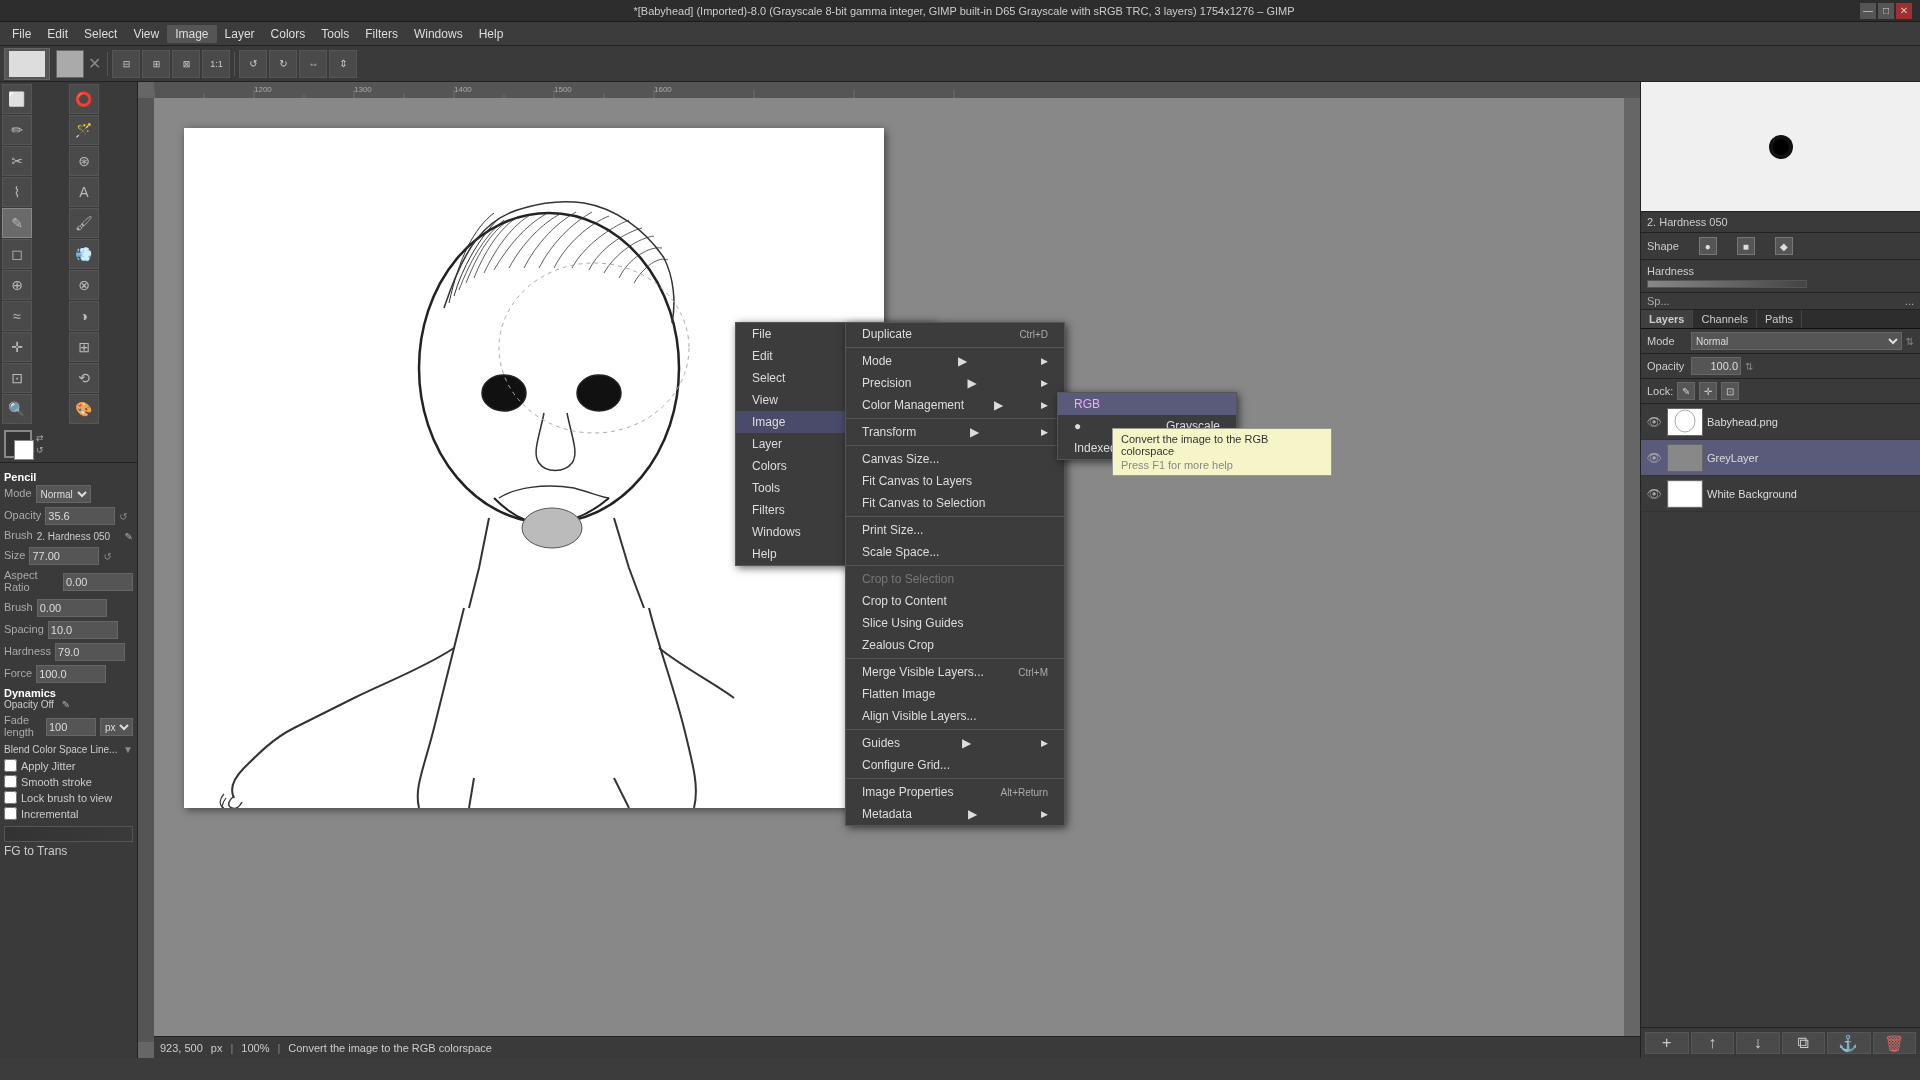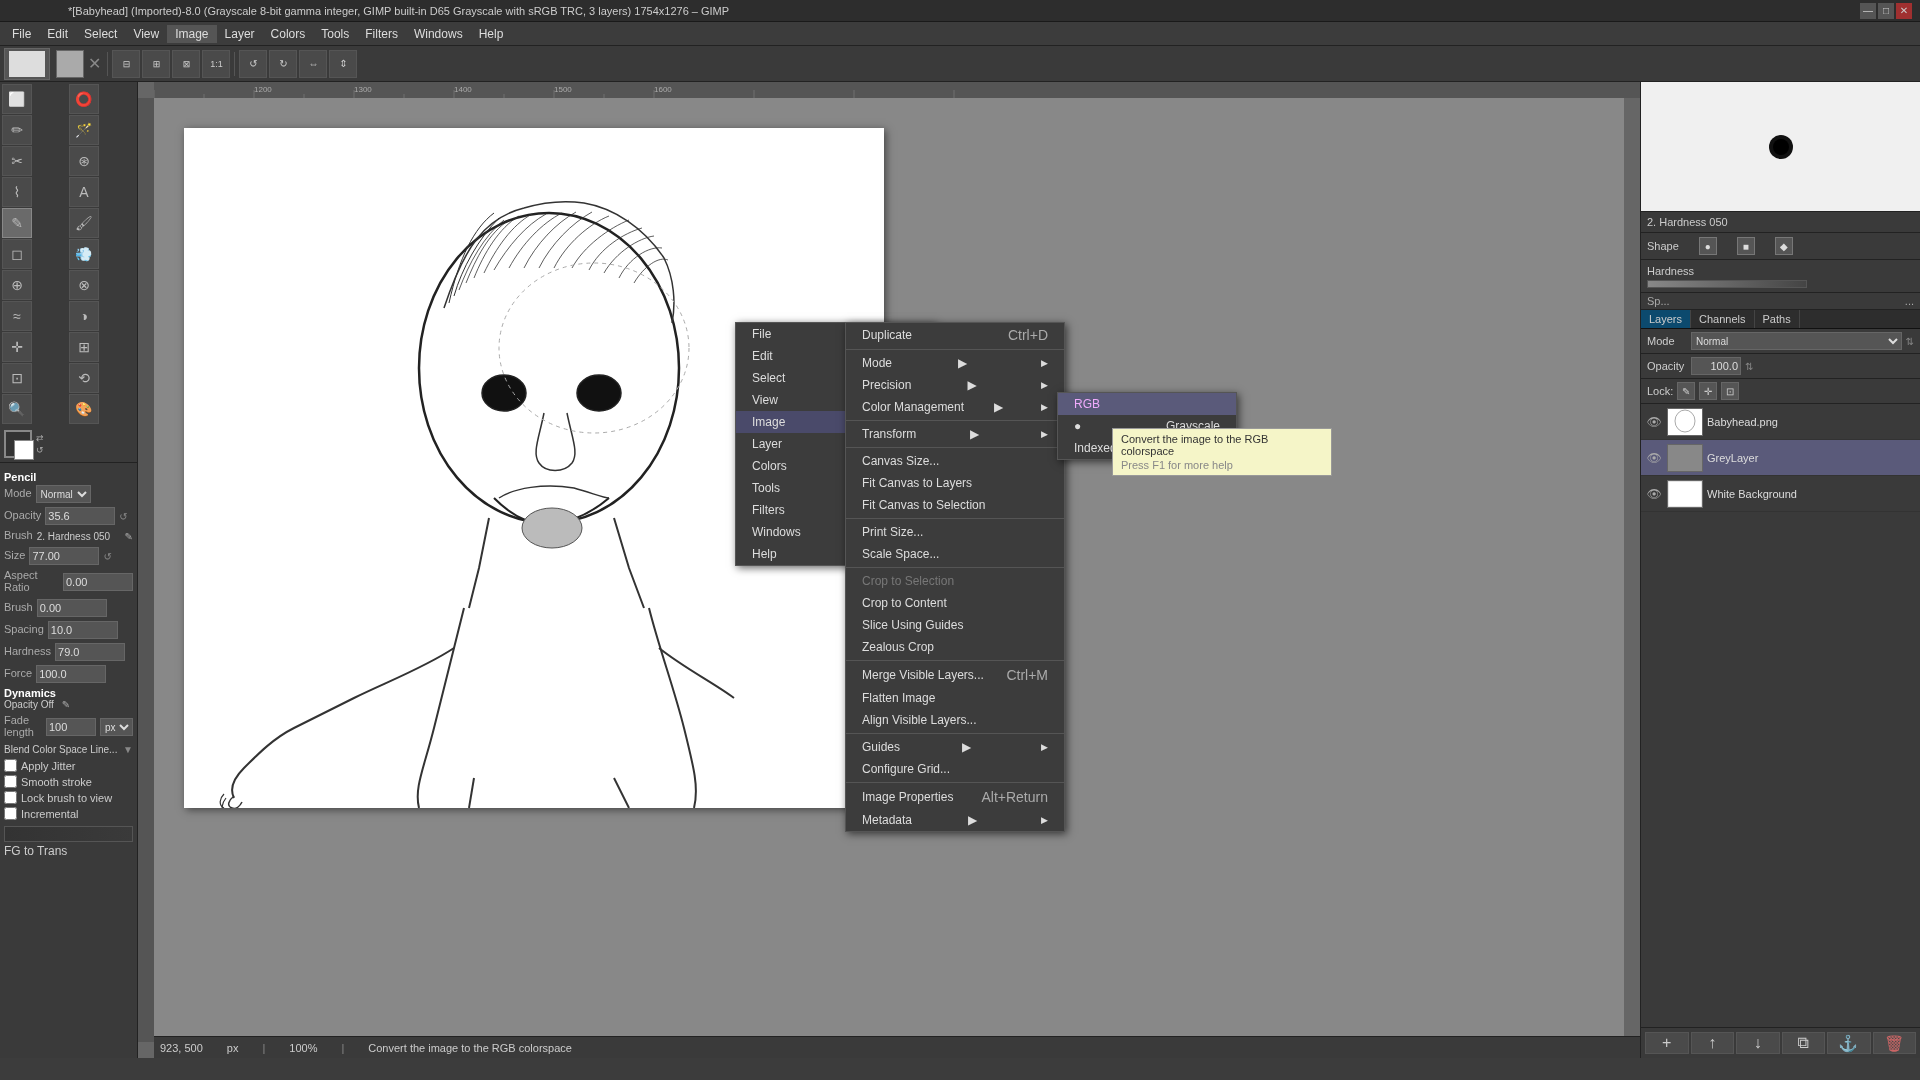--- a/index.html
+++ b/index.html
@@ -194,21 +194,21 @@
     }
     #statusbar {
       position: absolute;
       bottom: 0; left: 16px; right: 0;
       height: 22px;
       background: #3a3a3a;
       border-top: 1px solid #222;
       display: flex;
       align-items: center;
       padding: 0 6px;
-      gap: 24px;
+      gap: 8px;
       font-size: 11px;
       color: #ccc;
     }
 
     
     #right-panel {
       width: 280px;
       background: #3a3a3a;
       border-left: 1px solid #222;
       display: flex;
@@ -268,21 +268,21 @@
       background: #2d2d2d;
       border-bottom: 1px solid #111;
     }
     .panel-tab {
       padding: 3px 8px;
       font-size: 11px;
       color: #ccc;
       cursor: pointer;
       border-right: 1px solid #444;
     }
-    .panel-tab.active { background: #0c4a6e; }
+    .panel-tab.active { background: #404040; font-weight: bold; }
     #layers-panel {
       flex: 1;
       overflow-y: auto;
     }
     #layers-controls {
       display: flex;
       gap: 4px;
       padding: 3px 6px;
       align-items: center;
       border-bottom: 1px solid #222;
@@ -392,21 +392,21 @@
       align-items: center;
       white-space: nowrap;
     }
     .context-menu-item.disabled { color: #777; cursor: default; }
     .context-menu-item.has-sub::after { content: '▶'; font-size: 9px; margin-left: 8px; }
     .context-menu-sep {
       height: 1px;
       background: #555;
       margin: 2px 0;
     }
-    .shortcut { color: #aaa; font-size: 14px; margin-left: 16px; text-align: center; }
+    .shortcut { color: #aaa; font-size: 10px; margin-left: 16px; text-align: center; }
 
     
     .submenu-rgb {
       background: #5a5a7a;
       color: #f0abfc;
     }
 
     
     #tooltip {
       position: absolute;
@@ -418,21 +418,21 @@
       pointer-events: none;
       z-index: 200;
       max-width: 220px;
     }
   </style>
 </head>
 <body>
 
 <div id="title-bar">
   <span style="width:60px"></span>
-  <span id="title-text" style="font-size:11px;color:#ccc;flex:1;text-align:left;overflow:hidden;white-space:nowrap;text-overflow:ellipsis;">*[Babyhead] (Imported)-8.0 (Grayscale 8-bit gamma integer, GIMP built-in D65 Grayscale with sRGB TRC, 3 layers) 1754x1276 – GIMP</span>
+  <span id="title-text" style="font-size:11px;color:#ccc;flex:1;text-align:center;overflow:hidden;white-space:nowrap;text-overflow:ellipsis;">*[Babyhead] (Imported)-8.0 (Grayscale 8-bit gamma integer, GIMP built-in D65 Grayscale with sRGB TRC, 3 layers) 1754x1276 – GIMP</span>
   <div style="display:flex;gap:2px;">
     <button class="title-btn">—</button>
     <button class="title-btn">□</button>
     <button class="title-btn" style="background:#a03030;">✕</button>
   </div>
 </div>
 
 <div id="menu-bar">
   <span class="menu-item">File</span>
   <span class="menu-item">Edit</span>

